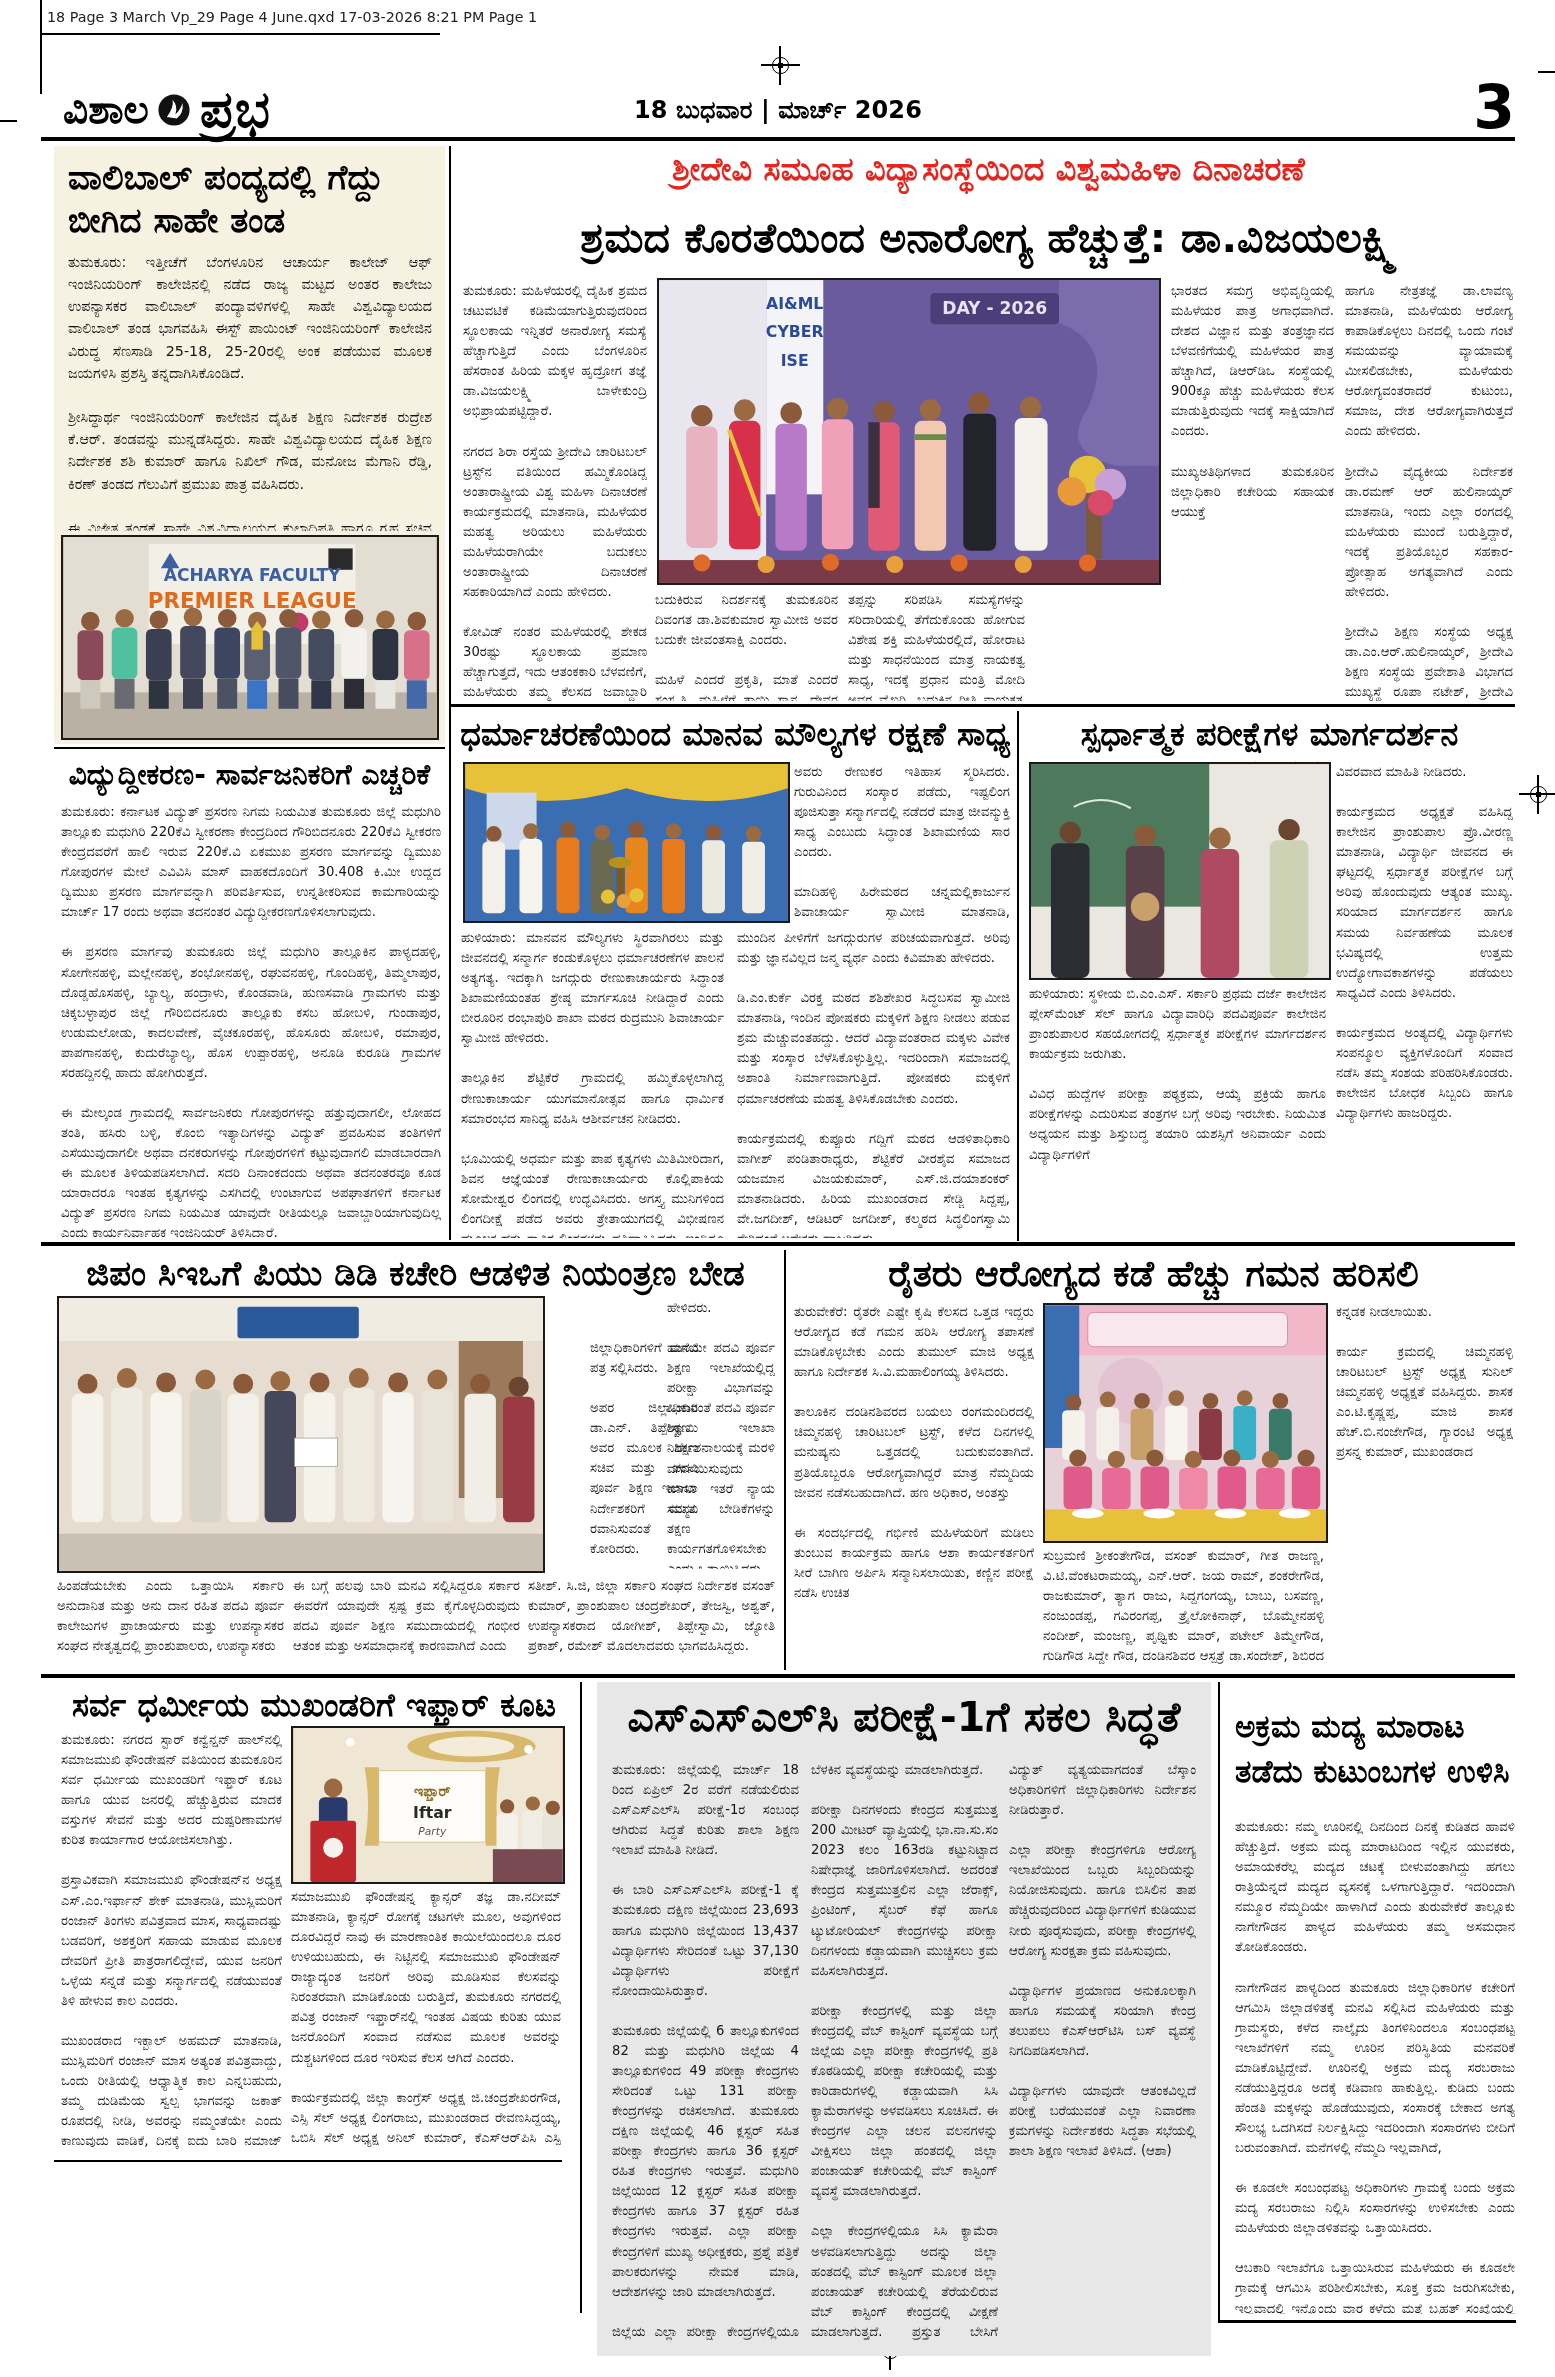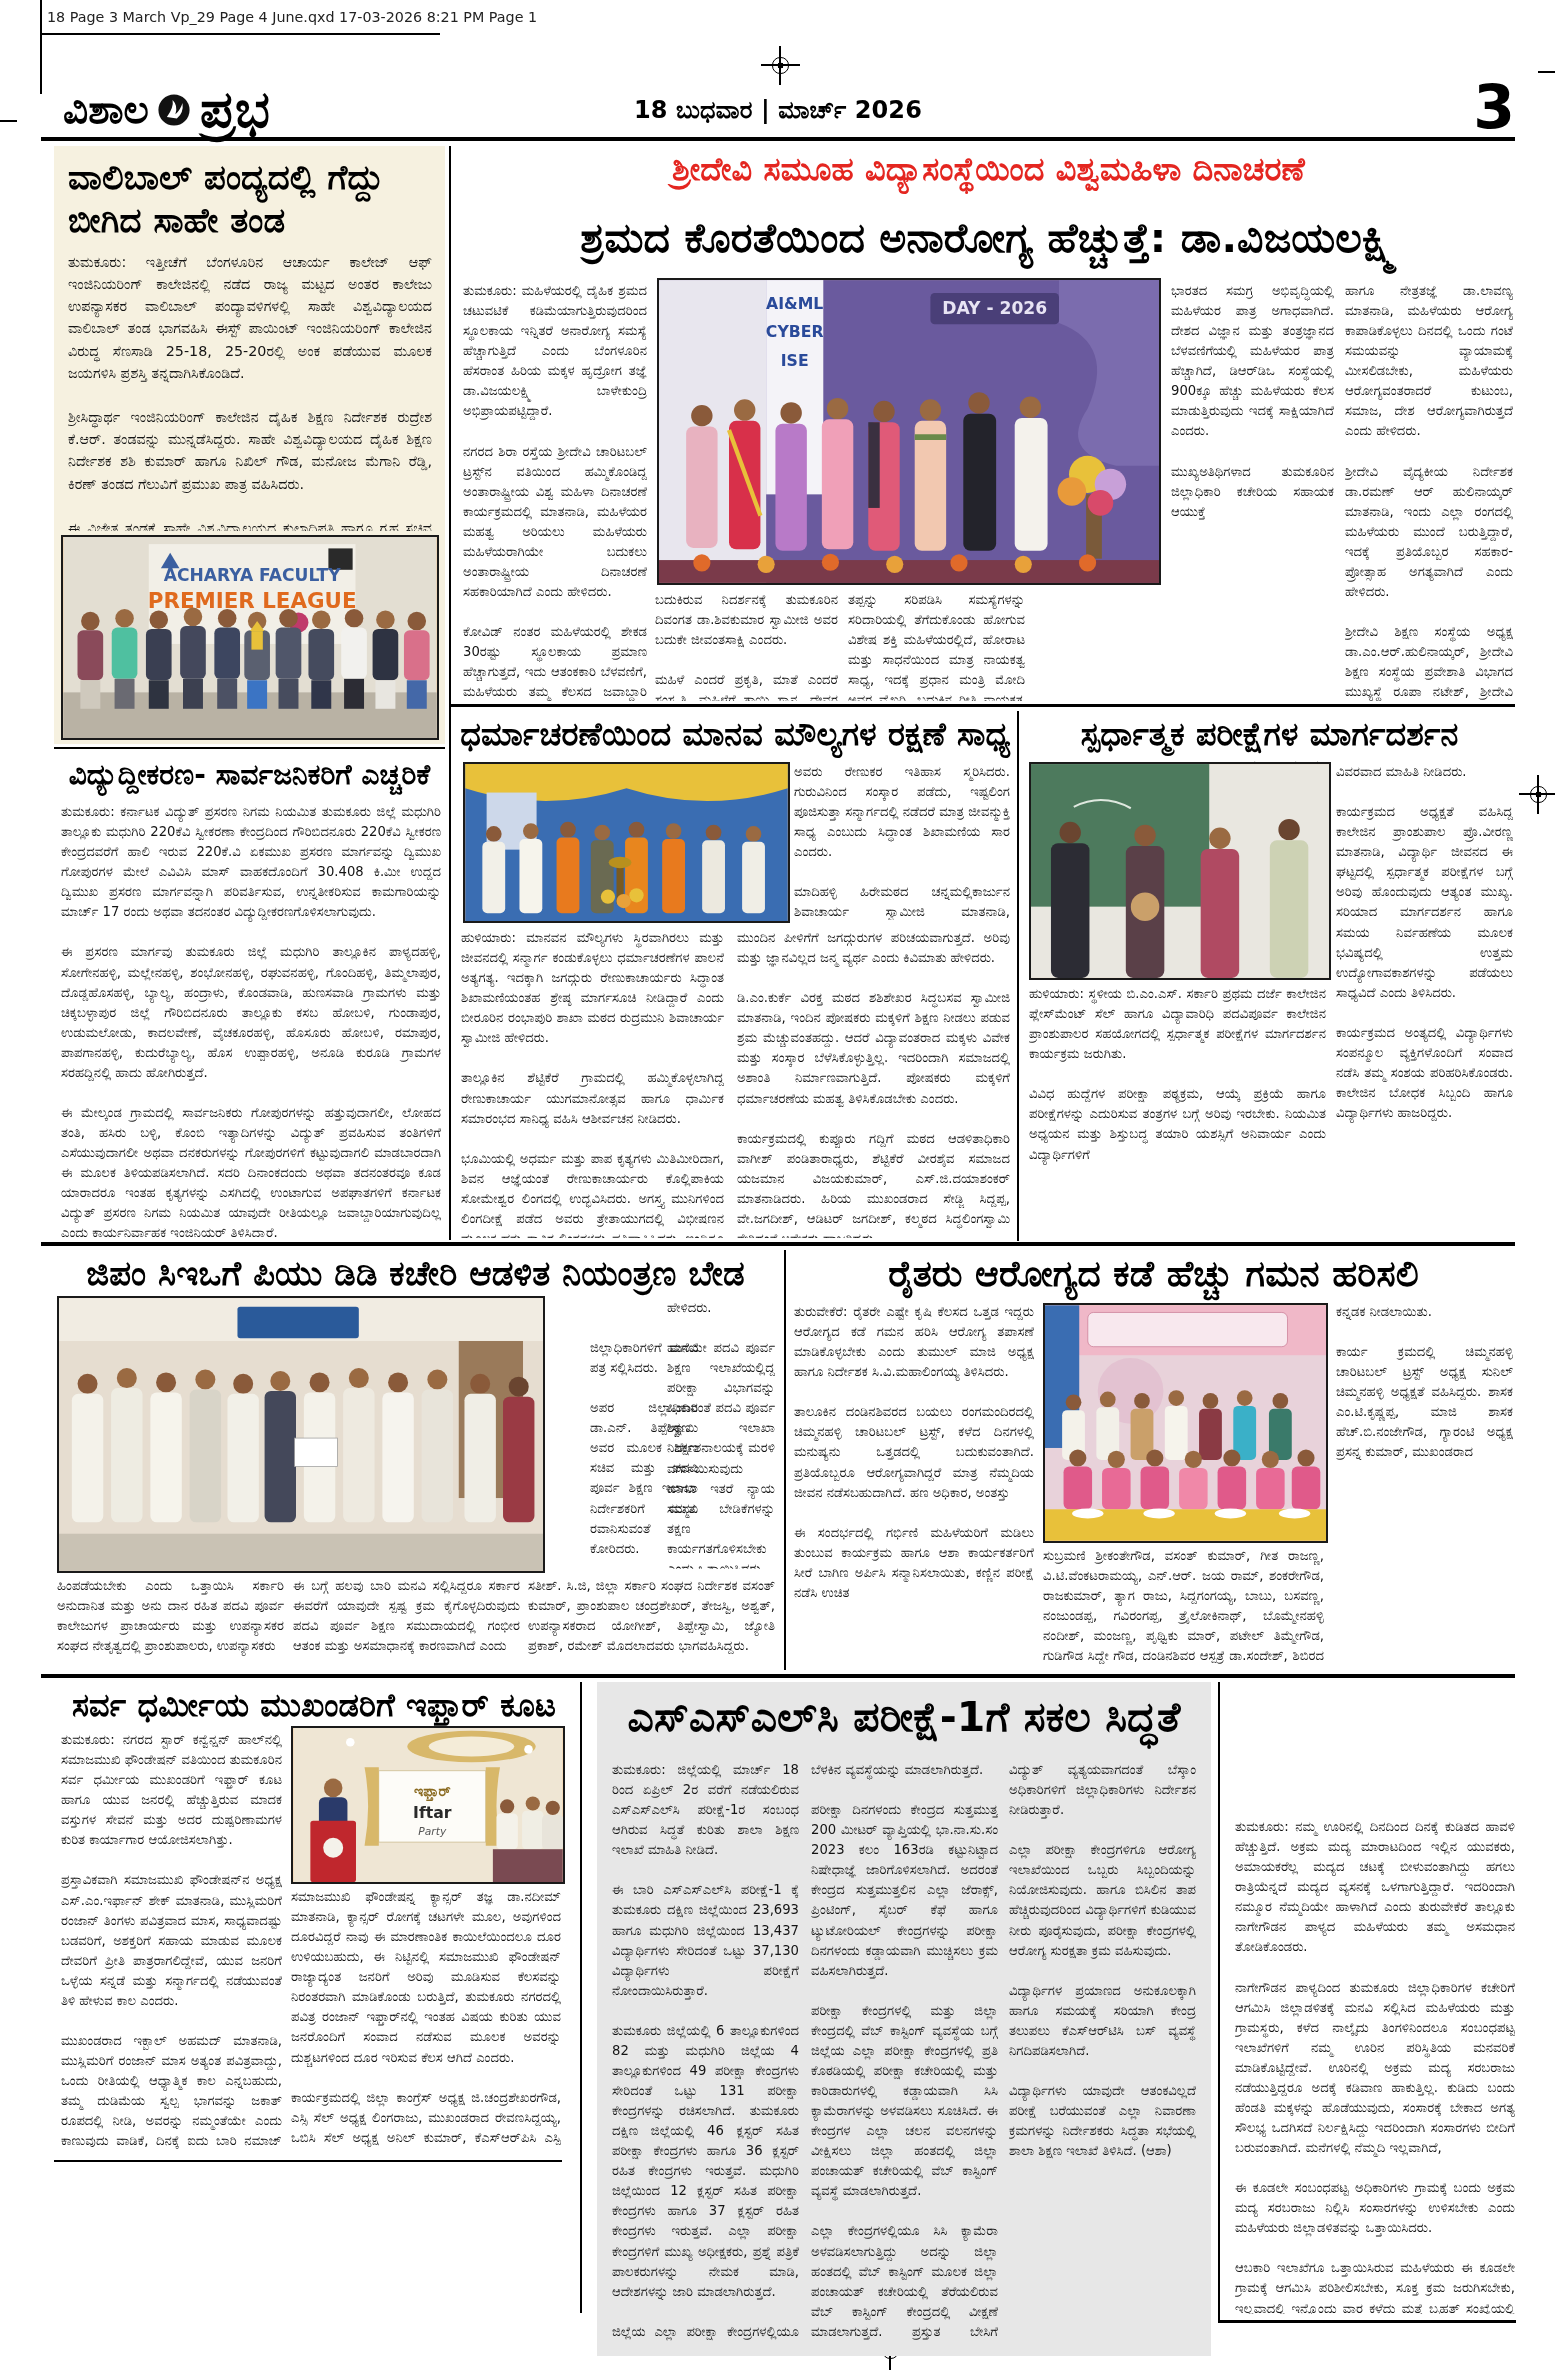--- a/index.html
+++ b/index.html
@@ -5,21 +5,21 @@
   html,body{margin:0;padding:0;background:#9a9a9a;}
   #page{position:relative;width:1555px;height:2377px;background:#ffffff;overflow:hidden;
         font-family:"DejaVu Sans","Liberation Sans",sans-serif;color:#111;}
   .abs{position:absolute;}
   .rule{background:#000;}
   .body-txt{font-size:13.2px;line-height:1.52;text-align:justify;white-space:pre-wrap;
             color:#141414;overflow:hidden;}
   .body-lg{font-size:14.3px;line-height:1.55;}
   .hl{font-weight:bold;color:#000;letter-spacing:0.1px;}
   .hl-center{text-align:center;}
-  .photo{border:2.1px solid #1a1a1a;overflow:hidden;background:#fdba74;}
+  .photo{border:2.1px solid #1a1a1a;overflow:hidden;background:#ef4444;}
   .photo svg{display:block;width:100%;height:100%;}
   .slug{font-size:14.3px;color:#222;white-space:nowrap;}
   .crosshair{position:absolute;width:24px;height:24px;}
   .crosshair .c{position:absolute;left:4.3px;top:4.3px;width:14.3px;height:14.3px;border:1.8px solid #000;border-radius:50%;background:radial-gradient(circle,#000 28%,transparent 30%);}
   .crosshair .h{position:absolute;left:-7.1px;top:11px;width:39px;height:1.8px;background:#000;}
   .crosshair .v{position:absolute;top:-7.1px;left:11px;height:39px;width:1.8px;background:#000;}
   .graybox{background:#e7e7e7;}
 </style>
 </head>
 <body>
@@ -568,20 +568,24 @@
 
 ಎಲ್ಲಾ ಕೇಂದ್ರಗಳಲ್ಲಿಯೂ ಸಿಸಿ ಕ್ಯಾಮೆರಾ ಅಳವಡಿಸಲಾಗುತ್ತಿದ್ದು ಅದನ್ನು ಜಿಲ್ಲಾ ಹಂತದಲ್ಲಿ ವೆಬ್ ಕಾಸ್ಟಿಂಗ್ ಮೂಲಕ ಜಿಲ್ಲಾ ಪಂಚಾಯತ್ ಕಚೇರಿಯಲ್ಲಿ ತೆರೆಯಲಿರುವ ವೆಬ್ ಕಾಸ್ಟಿಂಗ್ ಕೇಂದ್ರದಲ್ಲಿ ವೀಕ್ಷಣೆ ಮಾಡಲಾಗುತ್ತದೆ. ಪ್ರಸ್ತುತ ಬೇಸಿಗೆ ಕಾಲವಾಗಿದ್ದು ಗಾಳಿ ಬೆಳಕಿನ ಅಗತ್ಯತೆ ಇರುತ್ತದೆ. ಇದರಿಂದ ಪರೀಕ್ಷಾ ದಿನಗಳಂದು ಪರೀಕ್ಷಾ ಕೇಂದ್ರಗಳಲ್ಲಿ ಹಾಗೂ ಜಿಲ್ಲಾ ವೆಬ್ ಕಾಸ್ಟಿಂಗ್ ಕೇಂದ್ರದಲ್ಲಿ ಯಾವುದೇ ಕಾರಣಕ್ಕೂ</div>
   <div class="abs body-txt" style="left:1009px;top:1760px;width:187px;height:587px;">ವಿದ್ಯುತ್ ವ್ಯತ್ಯಯವಾಗದಂತೆ ಬೆಸ್ಕಾಂ ಅಧಿಕಾರಿಗಳಿಗೆ ಜಿಲ್ಲಾಧಿಕಾರಿಗಳು ನಿರ್ದೇಶನ ನೀಡಿರುತ್ತಾರೆ.
 
 ಎಲ್ಲಾ ಪರೀಕ್ಷಾ ಕೇಂದ್ರಗಳಿಗೂ ಆರೋಗ್ಯ ಇಲಾಖೆಯಿಂದ ಒಬ್ಬರು ಸಿಬ್ಬಂದಿಯನ್ನು ನಿಯೋಜಿಸುವುದು. ಹಾಗೂ ಬಿಸಿಲಿನ ತಾಪ ಹೆಚ್ಚಿರುವುದರಿಂದ ವಿದ್ಯಾರ್ಥಿಗಳಿಗೆ ಕುಡಿಯುವ ನೀರು ಪೂರೈಸುವುದು, ಪರೀಕ್ಷಾ ಕೇಂದ್ರಗಳಲ್ಲಿ ಆರೋಗ್ಯ ಸುರಕ್ಷತಾ ಕ್ರಮ ವಹಿಸುವುದು.
 
 ವಿದ್ಯಾರ್ಥಿಗಳ ಪ್ರಯಾಣದ ಅನುಕೂಲಕ್ಕಾಗಿ ಹಾಗೂ ಸಮಯಕ್ಕೆ ಸರಿಯಾಗಿ ಕೇಂದ್ರ ತಲುಪಲು ಕೆಎಸ್‌ಆರ್‌ಟಿಸಿ ಬಸ್ ವ್ಯವಸ್ಥೆ ನಿಗದಿಪಡಿಸಲಾಗಿದೆ.
 
 ವಿದ್ಯಾರ್ಥಿಗಳು ಯಾವುದೇ ಆತಂಕವಿಲ್ಲದೆ ಪರೀಕ್ಷೆ ಬರೆಯುವಂತೆ ಎಲ್ಲಾ ನಿವಾರಣಾ ಕ್ರಮಗಳನ್ನು ನಿರ್ದೇಶಕರು ಸಿದ್ಧತಾ ಸಭೆಯಲ್ಲಿ ಶಾಲಾ ಶಿಕ್ಷಣ ಇಲಾಖೆ ತಿಳಿಸಿದೆ. (ಆಶಾ)</div>
 
+  <div class="abs hl" style="left:1235px;top:1704px;width:280px;font-size:31px;line-height:1.45;">
+    <div>ಅಕ್ರಮ ಮದ್ಯ ಮಾರಾಟ</div>
+    <div>ತಡೆದು ಕುಟುಂಬಗಳ ಉಳಿಸಿ</div>
+  </div>
   <div class="abs body-txt" style="left:1235px;top:1817px;width:280px;height:497px;">ತುಮಕೂರು: ನಮ್ಮ ಊರಿನಲ್ಲಿ ದಿನದಿಂದ ದಿನಕ್ಕೆ ಕುಡಿತದ ಹಾವಳಿ ಹೆಚ್ಚುತ್ತಿದೆ. ಅಕ್ರಮ ಮದ್ಯ ಮಾರಾಟದಿಂದ ಇಲ್ಲಿನ ಯುವಕರು, ಅಮಾಯಕರೆಲ್ಲ ಮದ್ಯದ ಚಟಕ್ಕೆ ಬೀಳುವಂತಾಗಿದ್ದು ಹಗಲು ರಾತ್ರಿಯೆನ್ನದೆ ಮದ್ಯದ ವ್ಯಸನಕ್ಕೆ ಒಳಗಾಗುತ್ತಿದ್ದಾರೆ. ಇದರಿಂದಾಗಿ ನಮ್ಮೂರ ನೆಮ್ಮದಿಯೇ ಹಾಳಾಗಿದೆ ಎಂದು ತುರುವೇಕೆರೆ ತಾಲ್ಲೂಕು ನಾಗೇಗೌಡನ ಪಾಳ್ಯದ ಮಹಿಳೆಯರು ತಮ್ಮ ಅಸಮಧಾನ ತೋಡಿಕೊಂಡರು.
 
 ನಾಗೇಗೌಡನ ಪಾಳ್ಯದಿಂದ ತುಮಕೂರು ಜಿಲ್ಲಾಧಿಕಾರಿಗಳ ಕಚೇರಿಗೆ ಆಗಮಿಸಿ ಜಿಲ್ಲಾಡಳಿತಕ್ಕೆ ಮನವಿ ಸಲ್ಲಿಸಿದ ಮಹಿಳೆಯರು ಮತ್ತು ಗ್ರಾಮಸ್ಥರು, ಕಳೆದ ನಾಲ್ಕೈದು ತಿಂಗಳಿನಿಂದಲೂ ಸಂಬಂಧಪಟ್ಟ ಇಲಾಖೆಗಳಿಗೆ ನಮ್ಮ ಊರಿನ ಪರಿಸ್ಥಿತಿಯ ಮನವರಿಕೆ ಮಾಡಿಕೊಟ್ಟಿದ್ದೇವೆ. ಊರಿನಲ್ಲಿ ಅಕ್ರಮ ಮದ್ಯ ಸರಬರಾಜು ನಡೆಯುತ್ತಿದ್ದರೂ ಅದಕ್ಕೆ ಕಡಿವಾಣ ಹಾಕುತ್ತಿಲ್ಲ. ಕುಡಿದು ಬಂದು ಹೆಂಡತಿ ಮಕ್ಕಳನ್ನು ಹೊಡೆಯುವುದು, ಸಂಸಾರಕ್ಕೆ ಬೇಕಾದ ಅಗತ್ಯ ಸೌಲಭ್ಯ ಒದಗಿಸದೆ ನಿರ್ಲಕ್ಷಿಸಿದ್ದು ಇದರಿಂದಾಗಿ ಸಂಸಾರಗಳು ಬೀದಿಗೆ ಬರುವಂತಾಗಿದೆ. ಮನೆಗಳಲ್ಲಿ ನೆಮ್ಮದಿ ಇಲ್ಲವಾಗಿದೆ,
 
 ಈ ಕೂಡಲೇ ಸಂಬಂಧಪಟ್ಟ ಅಧಿಕಾರಿಗಳು ಗ್ರಾಮಕ್ಕೆ ಬಂದು ಅಕ್ರಮ ಮದ್ಯ ಸರಬರಾಜು ನಿಲ್ಲಿಸಿ ಸಂಸಾರಗಳನ್ನು ಉಳಿಸಬೇಕು ಎಂದು ಮಹಿಳೆಯರು ಜಿಲ್ಲಾಡಳಿತವನ್ನು ಒತ್ತಾಯಿಸಿದರು.
 
 ಆಬಕಾರಿ ಇಲಾಖೆಗೂ ಒತ್ತಾಯಿಸಿರುವ ಮಹಿಳೆಯರು ಈ ಕೂಡಲೇ ಗ್ರಾಮಕ್ಕೆ ಆಗಮಿಸಿ ಪರಿಶೀಲಿಸಬೇಕು, ಸೂಕ್ತ ಕ್ರಮ ಜರುಗಿಸಬೇಕು, ಇಲ್ಲವಾದಲ್ಲಿ ಇನ್ನೊಂದು ವಾರ ಕಳೆದು ಮತ್ತೆ ಬೃಹತ್ ಸಂಖ್ಯೆಯಲ್ಲಿ ಜಿಲ್ಲಾಧಿಕಾರಿಗಳ ಕಚೇರಿಗೆ ಆಗಮಿಸಿ ಮುತ್ತಿಗೆ ಹಾಕಲಾಗುವುದು ಎಂದು ಎಚ್ಚರಿಸಿದರು.</div>
   <div class="abs rule" style="left:1218px;top:2320px;width:298px;height:2.9px;"></div>
 
 </div>

